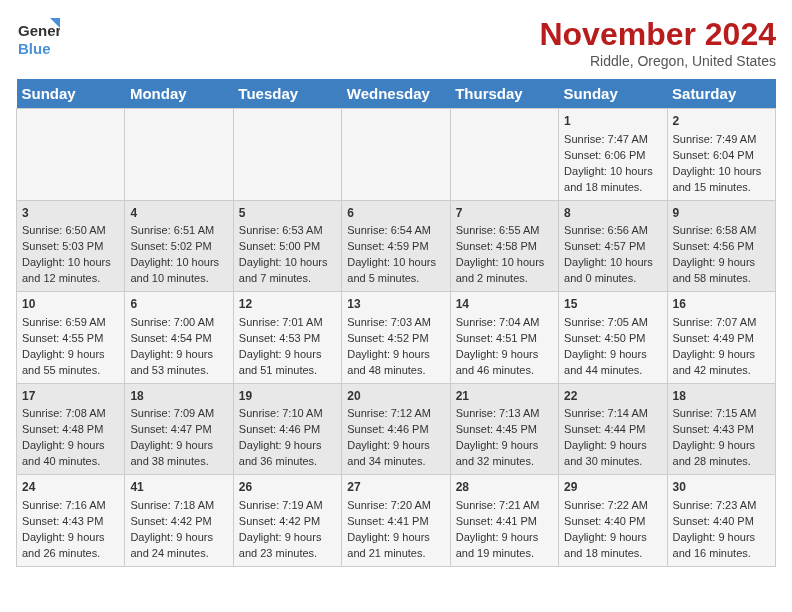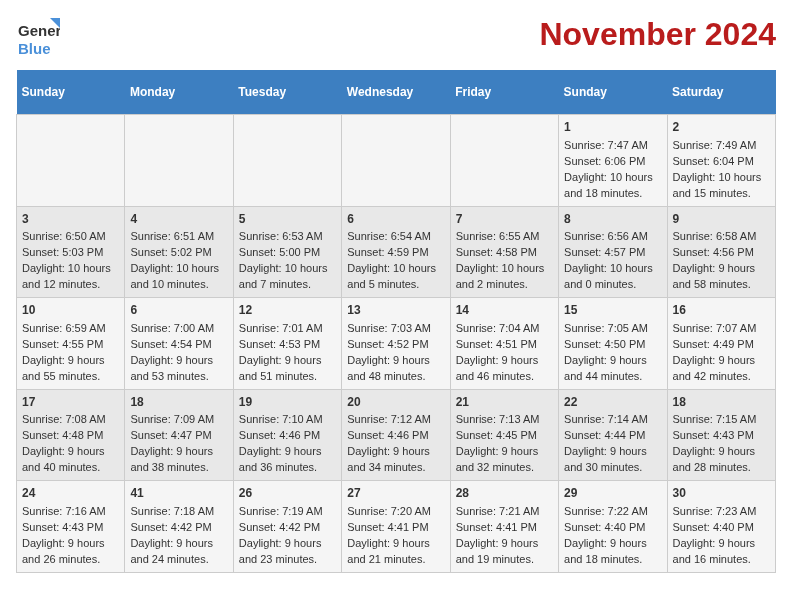--- a/index.html
+++ b/index.html
@@ -34,22 +34,22 @@
     }
     table {
       width: 100%;
       border-collapse: collapse;
       font-size: 11px;
     }
     thead th {
       background-color: #3d7fc1;
       color: #fff;
       text-align: left;
-      padding: 15px 5px;
-      font-size: 12px;
+      padding: 6px 5px;
+      font-size: 15px;
       font-weight: bold;
     }
     tbody tr {
       vertical-align: top;
     }
     tbody td {
       border: 1px solid #ccc;
       padding: 4px 5px;
       height: 80px;
       width: 14.28%;
@@ -83,31 +83,32 @@
 <div class="header">
   <div class="logo">
   <svg width="44" height="44" viewBox="0 0 44 44">
     <text x="2" y="20" font-size="15" font-weight="bold" fill="#333" font-family="Arial">General</text>
     <polygon points="34,2 44,2 44,12" fill="#4a90d9"></polygon>
     <text x="2" y="38" font-size="15" font-weight="bold" fill="#4a90d9" font-family="Arial">Blue</text>
   </svg>
 </div>
   <div class="title-block">
     <div class="month-title">November 2024</div>
+    <div class="location">Riddle, Oregon, United States</div>
   </div>
 </div>
 
 <table>
   <thead>
     <tr>
       <th>Sunday</th>
       <th>Monday</th>
       <th>Tuesday</th>
       <th>Wednesday</th>
-      <th>Friday</th>
+      <th>Thursday</th>
       <th>Sunday</th>
       <th>Saturday</th>
     </tr>
   </thead>
   <tbody id="calendar-body">
   <tr>
         <td class="empty-cell"></td>
         <td class="empty-cell"></td>
         <td class="empty-cell"></td>
         <td class="empty-cell"></td>

